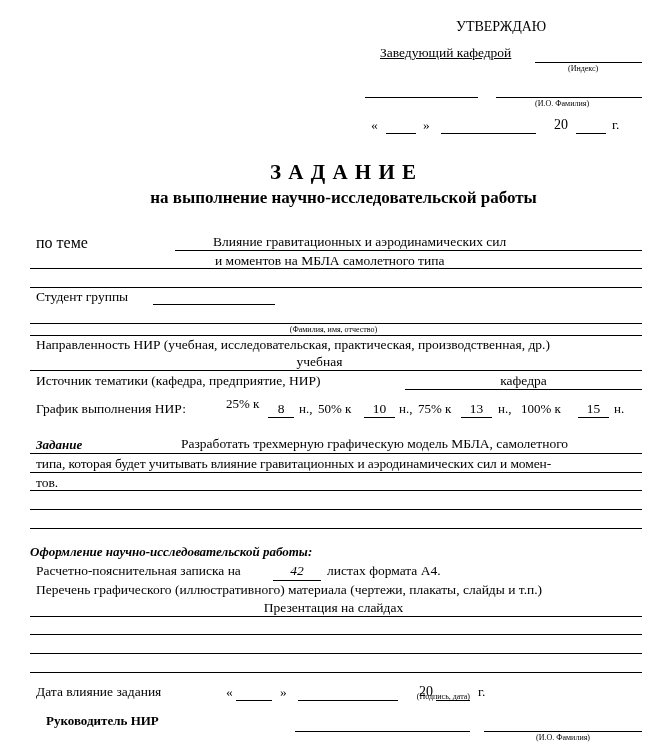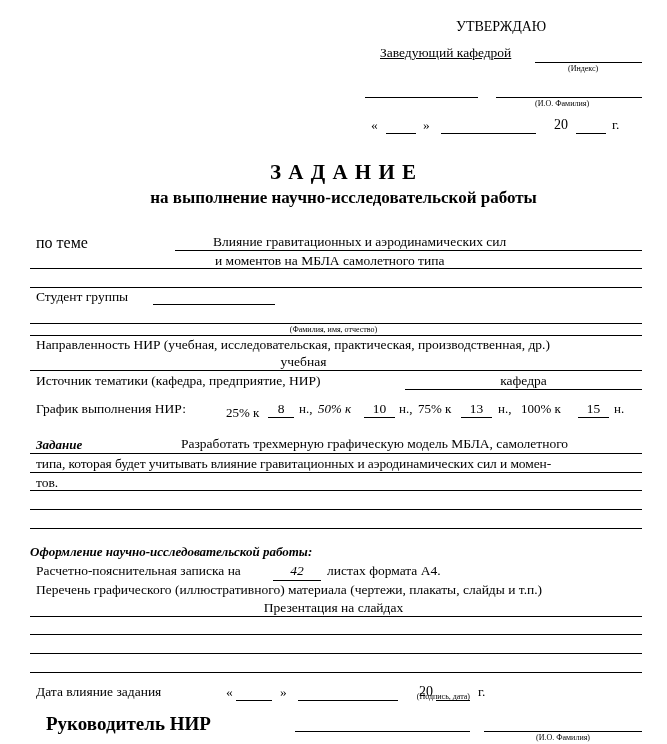--- a/index.html
+++ b/index.html
@@ -43,35 +43,35 @@
 <div class="line" style="left:30px; top:287px; width:612px;"></div>
 
 <div class="abs" style="left:36px; top:289px;">Студент группы</div>
 <div class="abs" style="left:155px; top:289px;"></div>
 <div class="line" style="left:153px; top:304px; width:122px;"></div>
 <div class="line" style="left:30px; top:323px; width:612px;"></div>
 <div class="abs small center" style="left:0; width:667px; top:325px;">(Фамилия, имя, отчество)</div>
 
 <div class="line" style="left:30px; top:335px; width:612px;"></div>
 <div class="abs" style="left:36px; top:337px;">Направленность НИР (учебная, исследовательская, практическая, производственная, др.)</div>
-<div class="abs center" style="left:0; width:607px; top:354px;">учебная</div>
+<div class="abs center" style="left:0; width:607px; top:354px;padding-left:16px;">учебная</div>
 <div class="line" style="left:30px; top:370px; width:612px;"></div>
 
 <div class="abs" style="left:36px; top:373px;">Источник тематики (кафедра, предприятие, НИР)</div>
 <div class="abs center" style="left:405px; width:237px; top:373px;">кафедра</div>
 <div class="line" style="left:405px; top:389px; width:237px;"></div>
 
 <div class="abs" style="left:36px; top:401px;">График выполнения НИР:</div>
 
-<div class="abs" style="left:226px; top:405px; font-size:13px;">25% к</div>
+<div class="abs" style="left:226px; top:396px; font-size:13px;">25% к</div>
 <div class="abs center" style="left:268px; width:26px; top:401px;">8</div>
 <div class="line" style="left:268px; top:417px; width:26px;"></div>
 <div class="abs" style="left:299px; top:401px; font-size:13px;">н.,</div>
 
-<div class="abs" style="left:318px; top:401px; font-size:13px;font-style:italic;">50% к</div>
+<div class="abs" style="left:318px; top:401px; font-size:13px;">50% к</div>
 <div class="abs center" style="left:364px; width:31px; top:401px;">10</div>
 <div class="line" style="left:364px; top:417px; width:31px;"></div>
 <div class="abs" style="left:399px; top:401px; font-size:13px;">н.,</div>
 <div class="abs" style="left:418px; top:401px; font-size:13px;">75% к</div>
 <div class="abs center" style="left:461px; width:31px; top:401px;">13</div>
 <div class="line" style="left:461px; top:417px; width:31px;"></div>
 <div class="abs" style="left:498px; top:401px; font-size:13px;">н.,</div>
 
 <div class="abs" style="left:521px; top:401px; font-size:13px;">100% к</div>
 <div class="abs center" style="left:578px; width:31px; top:401px;">15</div>
@@ -102,17 +102,17 @@
 
 <div class="abs" style="left:36px; top:684px;">Дата влияние задания</div>
 <div class="abs" style="left:226px; top:684px;">«</div>
 <div class="line" style="left:236px; top:700px; width:36px;"></div>
 <div class="abs" style="left:280px; top:684px;">»</div>
 <div class="line" style="left:298px; top:700px; width:100px;"></div>
 <div class="abs" style="left:419px; top:684px; font-size:14px;">20</div>
 <div class="line" style="left:436px; top:700px; width:34px;"></div>
 <div class="abs" style="left:478px; top:684px;">г.</div>
 
-<div class="abs bold" style="left:36px; top:713px; font-size:19px;">Руководитель НИР</div>
+<div class="abs bold" style="left:36px; top:713px; font-size:13px;">Руководитель НИР</div>
 <div class="line" style="left:295px; top:731px; width:175px;"></div>
 <div class="abs small center" style="left:295px; width:175px; top:692px;text-align:right;">(Подпись, дата)</div>
 <div class="line" style="left:484px; top:731px; width:158px;"></div>
 <div class="abs small center" style="left:484px; width:158px; top:733px;">(И.О. Фамилия)</div>
 
 </body></html>

